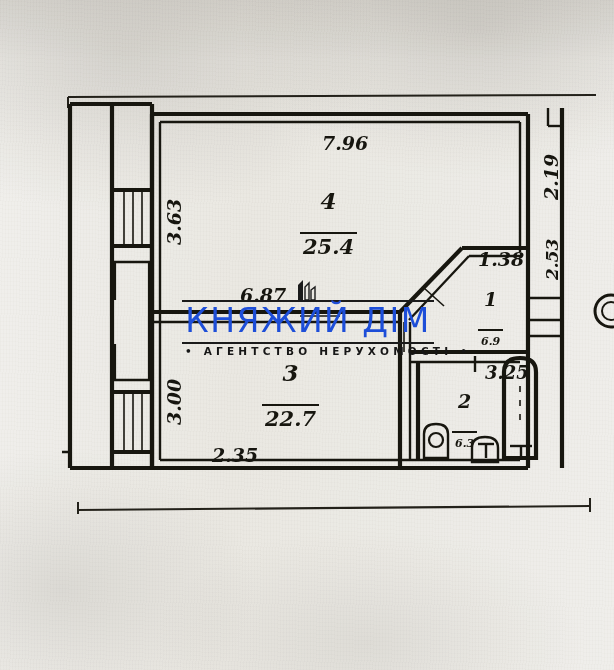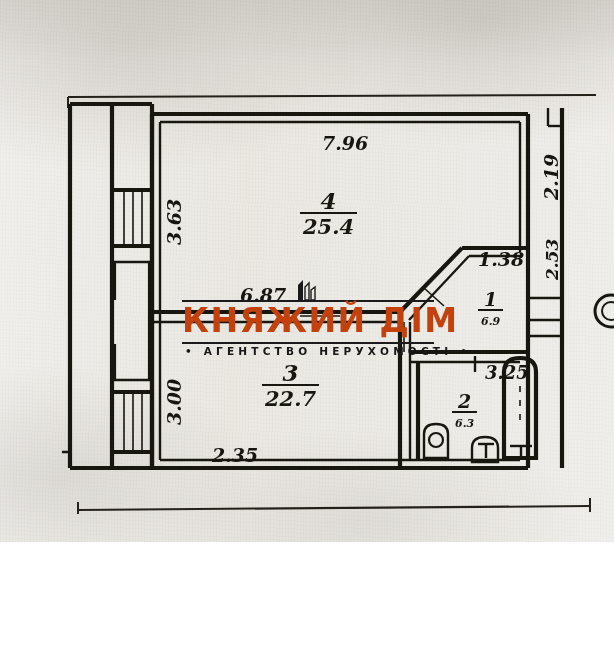--- a/index.html
+++ b/index.html
@@ -4,21 +4,21 @@
 <title>Floor Plan</title>
 <style>
   html, body {
     margin: 0;
     padding: 0;
     background: #ffffff;
   }
   #page {
     position: relative;
     width: 614px;
-    height: 542px;
+    height: 670px;
     overflow: hidden;
     background: #e9e7e1;
     font-family: "Liberation Sans", sans-serif;
   }
   
   .paper-tint {
     position: absolute;
     inset: 0;
     background:
       radial-gradient(ellipse 70% 40% at 20% 8%, rgba(160,156,148,0.30), rgba(160,156,148,0) 60%),
@@ -54,24 +54,24 @@
     user-select: none;
   }
   .wm-rule {
     height: 2px;
     background: #1b1b1b;
     width: 100%;
   }
   .wm-rule.bottom { margin-top: 2px; }
   .wm-main {
     font-family: "DejaVu Sans", sans-serif;
-    font-weight: 700;
+    font-weight: 400;
     font-size: 33px;
     letter-spacing: 1.5px;
-    color: #c2410c;
+    color: #1d4ed8;
     text-align: center;
     line-height: 38px;
     white-space: nowrap;
   }
   .wm-sub {
     font-family: "DejaVu Sans", sans-serif;
     font-weight: 600;
     font-size: 10.5px;
     letter-spacing: 4.2px;
     color: #161616;
@@ -119,20 +119,21 @@
     font-style: italic;
     font-weight: 700;
     font-size: 21px;
     color: #17160f;
     line-height: 23px;
     border-top: 2px solid #17160f;
     padding-top: 1px;
     display: inline-block;
     padding-left: 3px;
     padding-right: 3px;
+    margin-top: 20px;
   }
   .room-block.small .rn { font-size: 19px; line-height: 19px; }
   .room-block.small .ra { font-size: 11px; line-height: 19px; }
 </style>
 </head>
 <body>
 
 <div id="page">
 
   <div class="paper-tint"></div>

